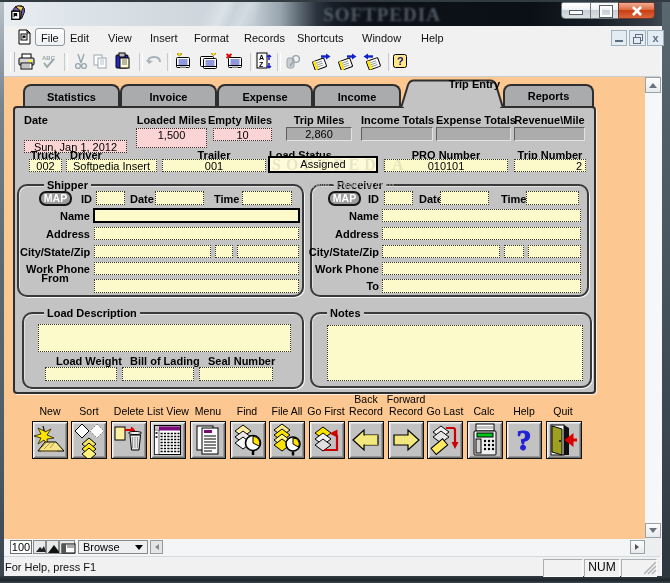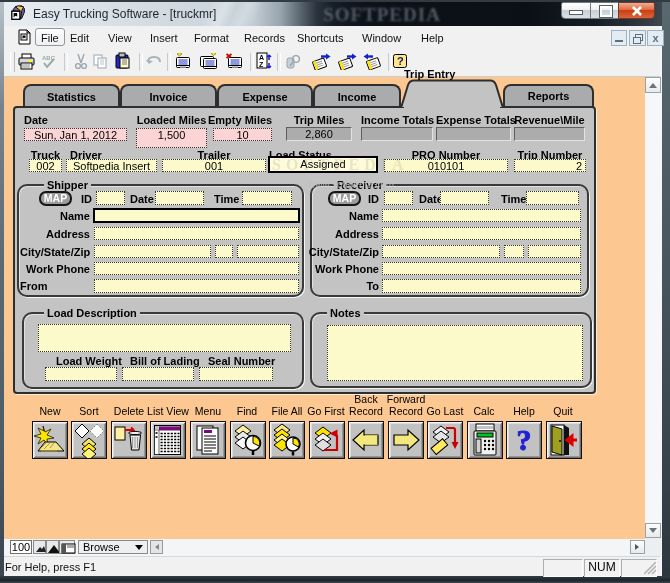--- a/index.html
+++ b/index.html
@@ -28,21 +28,20 @@
 <div class="abs" style="left:4px;top:2px;width:658px;height:24px;background:linear-gradient(90deg,#e9eef2 0%,#dde4ea 10%,#d4dce2 22%,#ccd5db 32%,#c2ccd3 38%,#98a4ae 42%,#5a6670 45%,#2b343e 47.5%,#161d26 50%,#0d1219 55%,#0b1016 80%,#161d25 90%,#333c45 98%,#3e4750 100%)">
   <div class="abs" style="left:288px;top:2px;width:180px;height:20px;font:bold 19px 'Liberation Serif',serif;letter-spacing:1px;color:#7d8896;text-align:center;filter:blur(1.3px);opacity:.6">SOFTPEDIA</div>
   <div class="abs" style="left:196px;top:0;width:80px;height:24px;background:linear-gradient(115deg,rgba(255,255,255,0) 10%,rgba(235,242,248,.5) 30%,rgba(235,242,248,.05) 42%,rgba(235,242,248,.35) 55%,rgba(255,255,255,0) 70%);"></div>
 
   <svg class="abs" style="left:6px;top:2px" width="18" height="18" viewBox="0 0 20 20">
     <path d="M3 7 L6 3 L13 2 L16 5 L16 9 L13 16 L11 16 L10 9 Z" fill="#6a62b0" stroke="#000"></path>
     <path d="M6 3 L9 2 L15 3 L13 8 L12 15 L10 13 L11 7 Z" fill="#f0c860" stroke="#000"></path>
     <rect x="2" y="8" width="9" height="9" fill="#fff" stroke="#000" stroke-width="1.5"></rect>
     <path d="M4 10 h4 v4 l-2-1 -2 2 Z" fill="#000"></path>
   </svg>
-  <div class="abs" style="left:29px;top:5px;font:12px 'Liberation Sans',sans-serif;color:#1c2430">Easy Trucking Software - [truckmr]</div>
 </div>
 
 <div class="abs" style="left:561px;top:2px;width:94px;height:17px">
   <div class="abs" style="left:0;top:0;width:30px;height:17px;background:linear-gradient(#ffffff,#eef2f4 45%,#c9d0d5 50%,#dbe0e3);border:1px solid #6f7a83;border-radius:2px 0 0 4px;box-sizing:border-box"></div>
   <div class="abs" style="left:29px;top:0;width:29px;height:17px;background:linear-gradient(#ffffff,#eef2f4 45%,#c9d0d5 50%,#dbe0e3);border:1px solid #6f7a83;box-sizing:border-box"></div>
   <div class="abs" style="left:57px;top:0;width:37px;height:17px;background:linear-gradient(#f0ad94,#e06a40 45%,#c94014 50%,#d96438);border:1px solid #6f3a2d;border-radius:0 2px 4px 0;box-sizing:border-box"></div>
   <div class="abs" style="left:9px;top:9px;width:12px;height:3px;background:#fff;outline:1px solid #55606a"></div>
   <div class="abs" style="left:39px;top:4px;width:8px;height:7px;border:2px solid #fff;outline:1px solid #55606a"></div>
   <svg class="abs" style="left:70px;top:4px" width="12" height="10" viewBox="0 0 12 10">
       <path d="M2 1 L10 9 M10 1 L2 9" stroke="#fff" stroke-width="2.6"></path>
@@ -200,31 +199,31 @@
   <div class="tab" style="left:23px;top:84px;width:97px;height:22px;padding-top:5px">Statistics</div>
   <div class="tab" style="left:120px;top:84px;width:97px;height:22px;padding-top:5px">Invoice</div>
   <div class="tab" style="left:217px;top:84px;width:96px;height:22px;padding-top:5px">Expense</div>
   <div class="tab" style="left:313px;top:84px;width:88px;height:22px;padding-top:5px">Income</div>
   <div class="tab" style="left:503px;top:84px;width:91px;height:40px;padding-top:4px">Reports</div>
   <div class="abs" style="left:13px;top:106px;width:583px;height:288px;background:#c3c3c3;border:2px solid #2e2e2e;border-radius:4px;box-sizing:border-box;box-shadow:1px 1px 0 rgba(255,255,255,.7)"></div>
   <svg class="abs" style="left:400px;top:79px;z-index:3" width="104" height="29" viewBox="0 0 104 29">
       <path d="M1 29 L8 6 Q9.5 1.5 14 1.5 L90 1.5 Q94.5 1.5 96 6 L103 29 Z" fill="#c3c3c3" stroke="#2e2e2e" stroke-width="2"></path>
       <rect x="4" y="27" width="96" height="2" fill="#c3c3c3"></rect>
     </svg>
-    <div class="abs" style="left:404px;top:68px;width:96px;font:bold 11px 'Liberation Sans',sans-serif;text-align:left;z-index:4">Trip Entry</div>
+    <div class="abs" style="left:404px;top:78px;width:96px;font:bold 11px 'Liberation Sans',sans-serif;text-align:right;z-index:4">Trip Entry</div>
 
   <div class="lab" style="left:24px;top:114px">Date</div>
   <div class="lab" style="left:136px;top:114px;width:71px;text-align:center">Loaded Miles</div>
   <div class="lab" style="left:208px;top:114px;width:64px;text-align:left">Empty Miles</div>
   <div class="lab" style="left:286px;top:114px;width:66px;text-align:center">Trip Miles</div>
   <div class="lab" style="left:361px;top:114px;width:72px;text-align:center">Income Totals</div>
   <div class="lab" style="left:436px;top:114px;width:75px;text-align:center">Expense Totals</div>
   <div class="lab" style="left:514px;top:114px;width:71px;text-align:center">Revenue\Mile</div>
 
-  <div class="fld pink" style="left:24px;top:128px;width:103px;height:13px;line-height:12px">Sun, Jan 1, 2012</div>
+  <div class="fld pink" style="left:24px;top:140px;width:103px;height:13px;line-height:12px">Sun, Jan 1, 2012</div>
   <div class="fld pink" style="left:136px;top:128px;width:71px;height:20px;line-height:12px">1,500</div>
   <div class="fld pink" style="left:213px;top:128px;width:59px;height:13px;line-height:12px">10</div>
   <div class="fld grayf" style="left:286px;top:127px;width:66px;height:14px;line-height:12px;border-style:solid">2,860</div>
   <div class="fld grayf" style="left:361px;top:127px;width:72px;height:14px;border-style:solid"></div>
   <div class="fld grayf" style="left:436px;top:127px;width:75px;height:14px;border-style:solid"></div>
   <div class="fld grayf" style="left:514px;top:127px;width:71px;height:14px;border-style:solid"></div>
 
   <div class="lab" style="left:29px;top:149px;width:33px;text-align:center">Truck</div>
   <div class="lab" style="left:66px;top:149px;width:40px;text-align:center">Driver</div>
   <div class="lab" style="left:162px;top:149px;width:104px;text-align:center">Trailer</div>
@@ -255,21 +254,21 @@
   <div class="lab" style="left:20px;top:210px;width:70px;text-align:right">Name</div>
   <div class="fld" style="left:94px;top:209px;width:205px;height:13px;border:1px solid #000;outline:1px solid #000"></div>
   <div class="lab" style="left:20px;top:228px;width:70px;text-align:right">Address</div>
   <div class="fld" style="left:94px;top:227px;width:205px;height:13px"></div>
   <div class="lab" style="left:20px;top:246px;width:70px;text-align:right">City/State/Zip</div>
   <div class="fld" style="left:94px;top:245px;width:117px;height:13px"></div>
   <div class="fld" style="left:215px;top:245px;width:18px;height:13px"></div>
   <div class="fld" style="left:237px;top:245px;width:62px;height:13px"></div>
   <div class="lab" style="left:20px;top:263px;width:70px;text-align:right">Work Phone</div>
   <div class="fld" style="left:94px;top:262px;width:205px;height:13px"></div>
-  <div class="lab" style="left:20px;top:280px;width:70px;text-align:left">From</div>
+  <div class="lab" style="left:20px;top:272px;width:70px;text-align:center">From</div>
   <div class="fld" style="left:94px;top:279px;width:205px;height:14px"></div>
 
   <div class="gb" style="left:310px;top:184px;width:279px;height:113px">
       <span class="gbl" style="left:22px">Receiver</span>
     </div>
   <div class="map" style="left:328px;top:191px">MAP</div>
   <div class="lab" style="left:368px;top:193px">ID</div>
   <div class="fld" style="left:384px;top:191px;width:29px;height:14px"></div>
   <div class="lab" style="left:419px;top:193px">Date</div>
   <div class="fld" style="left:440px;top:191px;width:49px;height:14px"></div>

